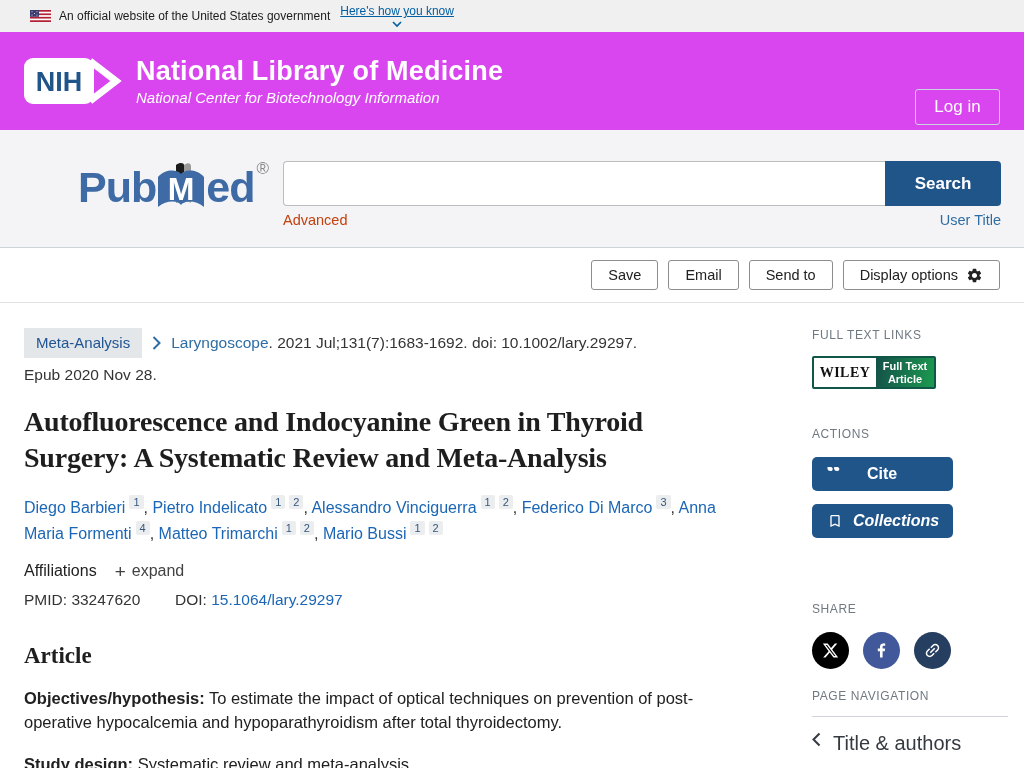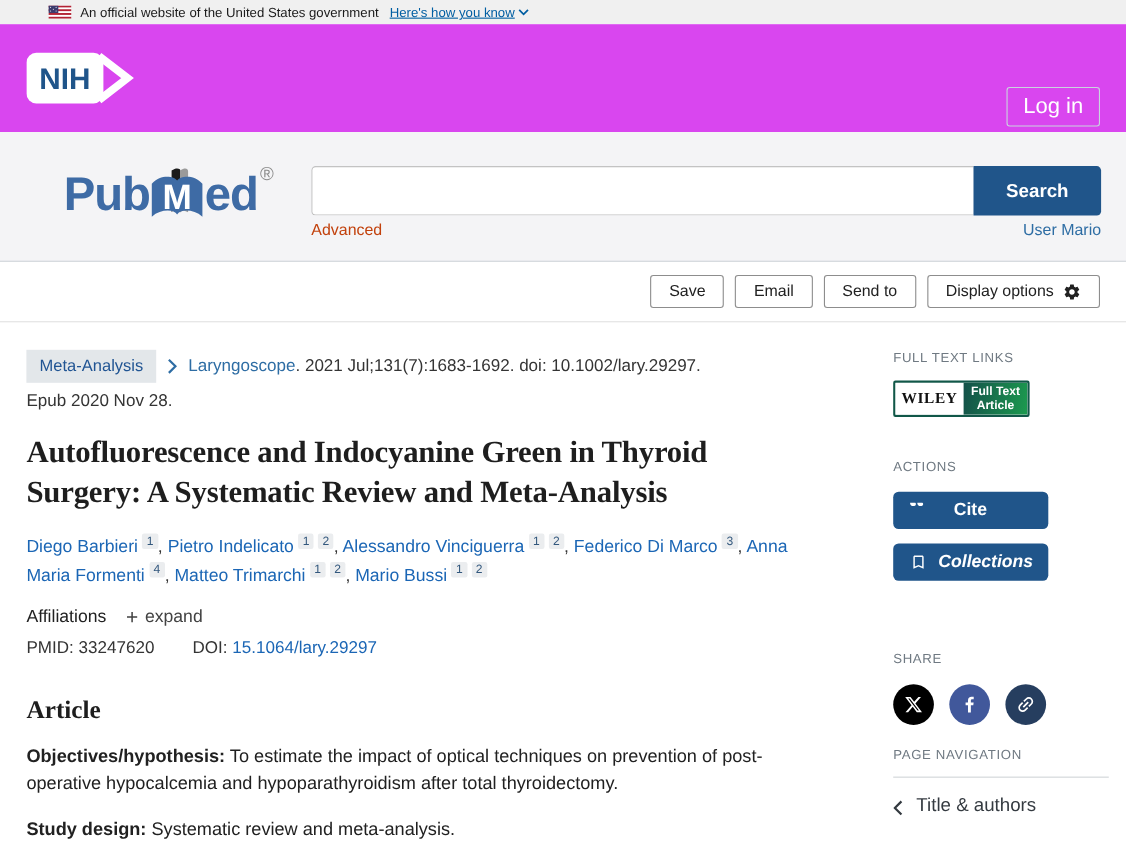--- a/index.html
+++ b/index.html
@@ -1,36 +1,36 @@
 <!DOCTYPE html>
 <html><head>
 <meta charset="utf-8">
 <style>
   * { margin:0; padding:0; box-sizing:border-box; }
   html,body { width:1024px; height:768px; overflow:hidden; background:#fff;
               font-family:"Liberation Sans", sans-serif; color:#212121; }
 
   
-  .gov-banner { height:22px; background:#f0f0f0; display:flex; align-items:center;
-                padding-left:44px; font-size:12px; color:#1b1b1b; }
+  .gov-banner { height:32px; background:#f0f0f0; display:flex; align-items:center;
+                padding-left:30px; font-size:12px; color:#1b1b1b; }
   .gov-banner .flag { margin-right:8px; display:inline-flex; }
-  .gov-link { color:#005ea2; text-decoration:underline; margin-left:10px; display:inline-flex; align-items:center; gap:3px; cursor:pointer; }
+  .gov-link { color:#005ea2; text-decoration:underline; margin-left:10px; display:inline-flex; align-items:center; gap:3px; cursor:pointer;flex-direction:column; }
 
   
   .nih-header { height:98px; background:#d946ef; position:relative; display:flex; align-items:center; padding-left:24px; }
   .nih-logo { display:flex; align-items:center; gap:12px; cursor:pointer; }
   .nih-text .nih-title { color:#fff; font-size:27px; font-weight:bold; letter-spacing:0.2px; }
   .nih-text .nih-sub { color:#fff; font-size:15px; font-style:italic; margin-top:2px; }
   .login-btn { position:absolute; right:24px; top:57px; width:85px; height:36px;
                background:transparent; border:1px solid #c9d4de; border-radius:3px;
-               color:#fff; font-size:20px; cursor:pointer; font-family:inherit; }
+               color:#fff; font-size:17px; cursor:pointer; font-family:inherit; }
 
   
   .search-section { height:118px; background:#f4f4f6; position:relative; border-bottom:1px solid #cfd4d9; }
-  .pm-logo { position:absolute; left:58px; top:148px; top:27px; display:flex; align-items:flex-start; cursor:pointer; }
+  .pm-logo { position:absolute; left:78px; top:148px; top:27px; display:flex; align-items:flex-start; cursor:pointer; }
   .pm-pub, .pm-med { color:#3e6ba5; font-size:43px; font-weight:bold; letter-spacing:-1px; line-height:60px; }
   .pm-book { margin:0 -2px; }
   .pm-reg { color:#8a8a8a; font-size:17px; margin-top:2px; margin-left:2px; }
   .search-row { position:absolute; left:283px; top:31px; display:flex; }
   .search-input { width:602px; height:45px; border:1px solid #bdbdbd; border-right:none;
                   border-radius:4px 0 0 4px; font-size:17px; padding:0 12px; outline:none; }
   .search-btn { width:116px; height:45px; background:#20558a; color:#fff; border:none;
                 border-radius:0 4px 4px 0; font-size:17px; font-weight:bold; cursor:pointer; font-family:inherit; }
   .advanced-link { position:absolute; left:283px; top:82px; font-size:14.5px; color:#c2410c; cursor:pointer; text-decoration:none; }
   .userguide-link { position:absolute; right:23px; top:82px; font-size:14.5px; color:#2e6da4; cursor:pointer; text-decoration:none; }
@@ -99,21 +99,21 @@
   .cite-text { margin-left:26px; }
   .bookmark-icon { margin:0 10px 0 15px; display:inline-flex; }
   .share-label { margin-top:64px; }
   .share-row { margin-top:16px; display:flex; gap:14px; align-items:center; }
   .share-circle { width:37px; height:37px; border-radius:50%; display:flex; align-items:center; justify-content:center; cursor:pointer; }
   .share-x { background:#000; }
   .share-fb { background:#41589b; }
   .share-link { background:#263e5f; }
   .pagenav-label { margin-top:20px; }
   .pagenav-divider { border:none; border-top:1px solid #d0d4d8; margin-top:13px; width:196px; }
-  .pagenav-item { margin-top:15px; display:flex; align-items:flex-end; gap:12px; font-size:17px; color:#343a40; cursor:pointer; }
+  .pagenav-item { margin-top:15px; display:flex; align-items:flex-start; gap:12px; font-size:20px; color:#343a40; cursor:pointer; }
 </style>
 </head>
 <body>
 
 <div class="gov-banner">
   <span class="flag">
     <svg width="21" height="12" viewBox="0 0 21 12">
       <rect width="21" height="12" fill="#ffffff"></rect>
       <g fill="#b22234">
         <rect y="0" width="21" height="1.71"></rect>
@@ -140,20 +140,24 @@
   </span>
 </div>
 
 <div class="nih-header">
   <div class="nih-logo">
     <svg width="100" height="56" viewBox="0 0 100 56">
       <polyline points="66,8 92,28 66,48" stroke="#ffffff" stroke-width="7" fill="none"></polyline>
       <rect x="0" y="5" width="70" height="46" rx="9" fill="#ffffff"></rect>
       <text x="35" y="38" text-anchor="middle" font-family="Liberation Sans, sans-serif" font-size="27" font-weight="bold" fill="#20558a">NIH</text>
     </svg>
+    <div class="nih-text">
+      <div class="nih-title">National Library of Medicine</div>
+      <div class="nih-sub">National Center for Biotechnology Information</div>
+    </div>
   </div>
   <button class="login-btn">Log in</button>
 </div>
 
 <div class="search-section">
   <div class="pm-logo">
     <span class="pm-pub">Pub</span>
     <svg class="pm-book" width="54" height="60" viewBox="0 0 54 60">
       <path d="M22 8 C26 5 30 6 30 8 L30 46 C26 43 23 44 22 46 Z" fill="#1b1b1b"></path>
       <path d="M30 8 C34 5 37 6 37 9 L37 46 C34 44 31 44 30 46 Z" fill="#9a9a9a"></path>
@@ -161,21 +165,21 @@
       <text x="27" y="43" font-size="32" font-weight="bold" fill="#ffffff" text-anchor="middle" font-family="Liberation Sans, sans-serif">M</text>
     </svg>
     <span class="pm-med">ed</span>
     <span class="pm-reg">®</span>
   </div>
   <div class="search-row">
     <input class="search-input" type="text" value="" style="">
     <button class="search-btn">Search</button>
   </div>
   <a class="advanced-link">Advanced</a>
-  <a class="userguide-link">User Mario</a>
+  <a class="userguide-link">User Title</a>
 </div>
 
 <div class="action-bar">
   <button class="action-btn">Save</button>
   <button class="action-btn">Email</button>
   <button class="action-btn">Send to</button>
   <button class="action-btn">
     <span>Display options</span>
     <span class="gear-icon">
       <svg width="17" height="17" viewBox="0 0 24 24" fill="#212121">

